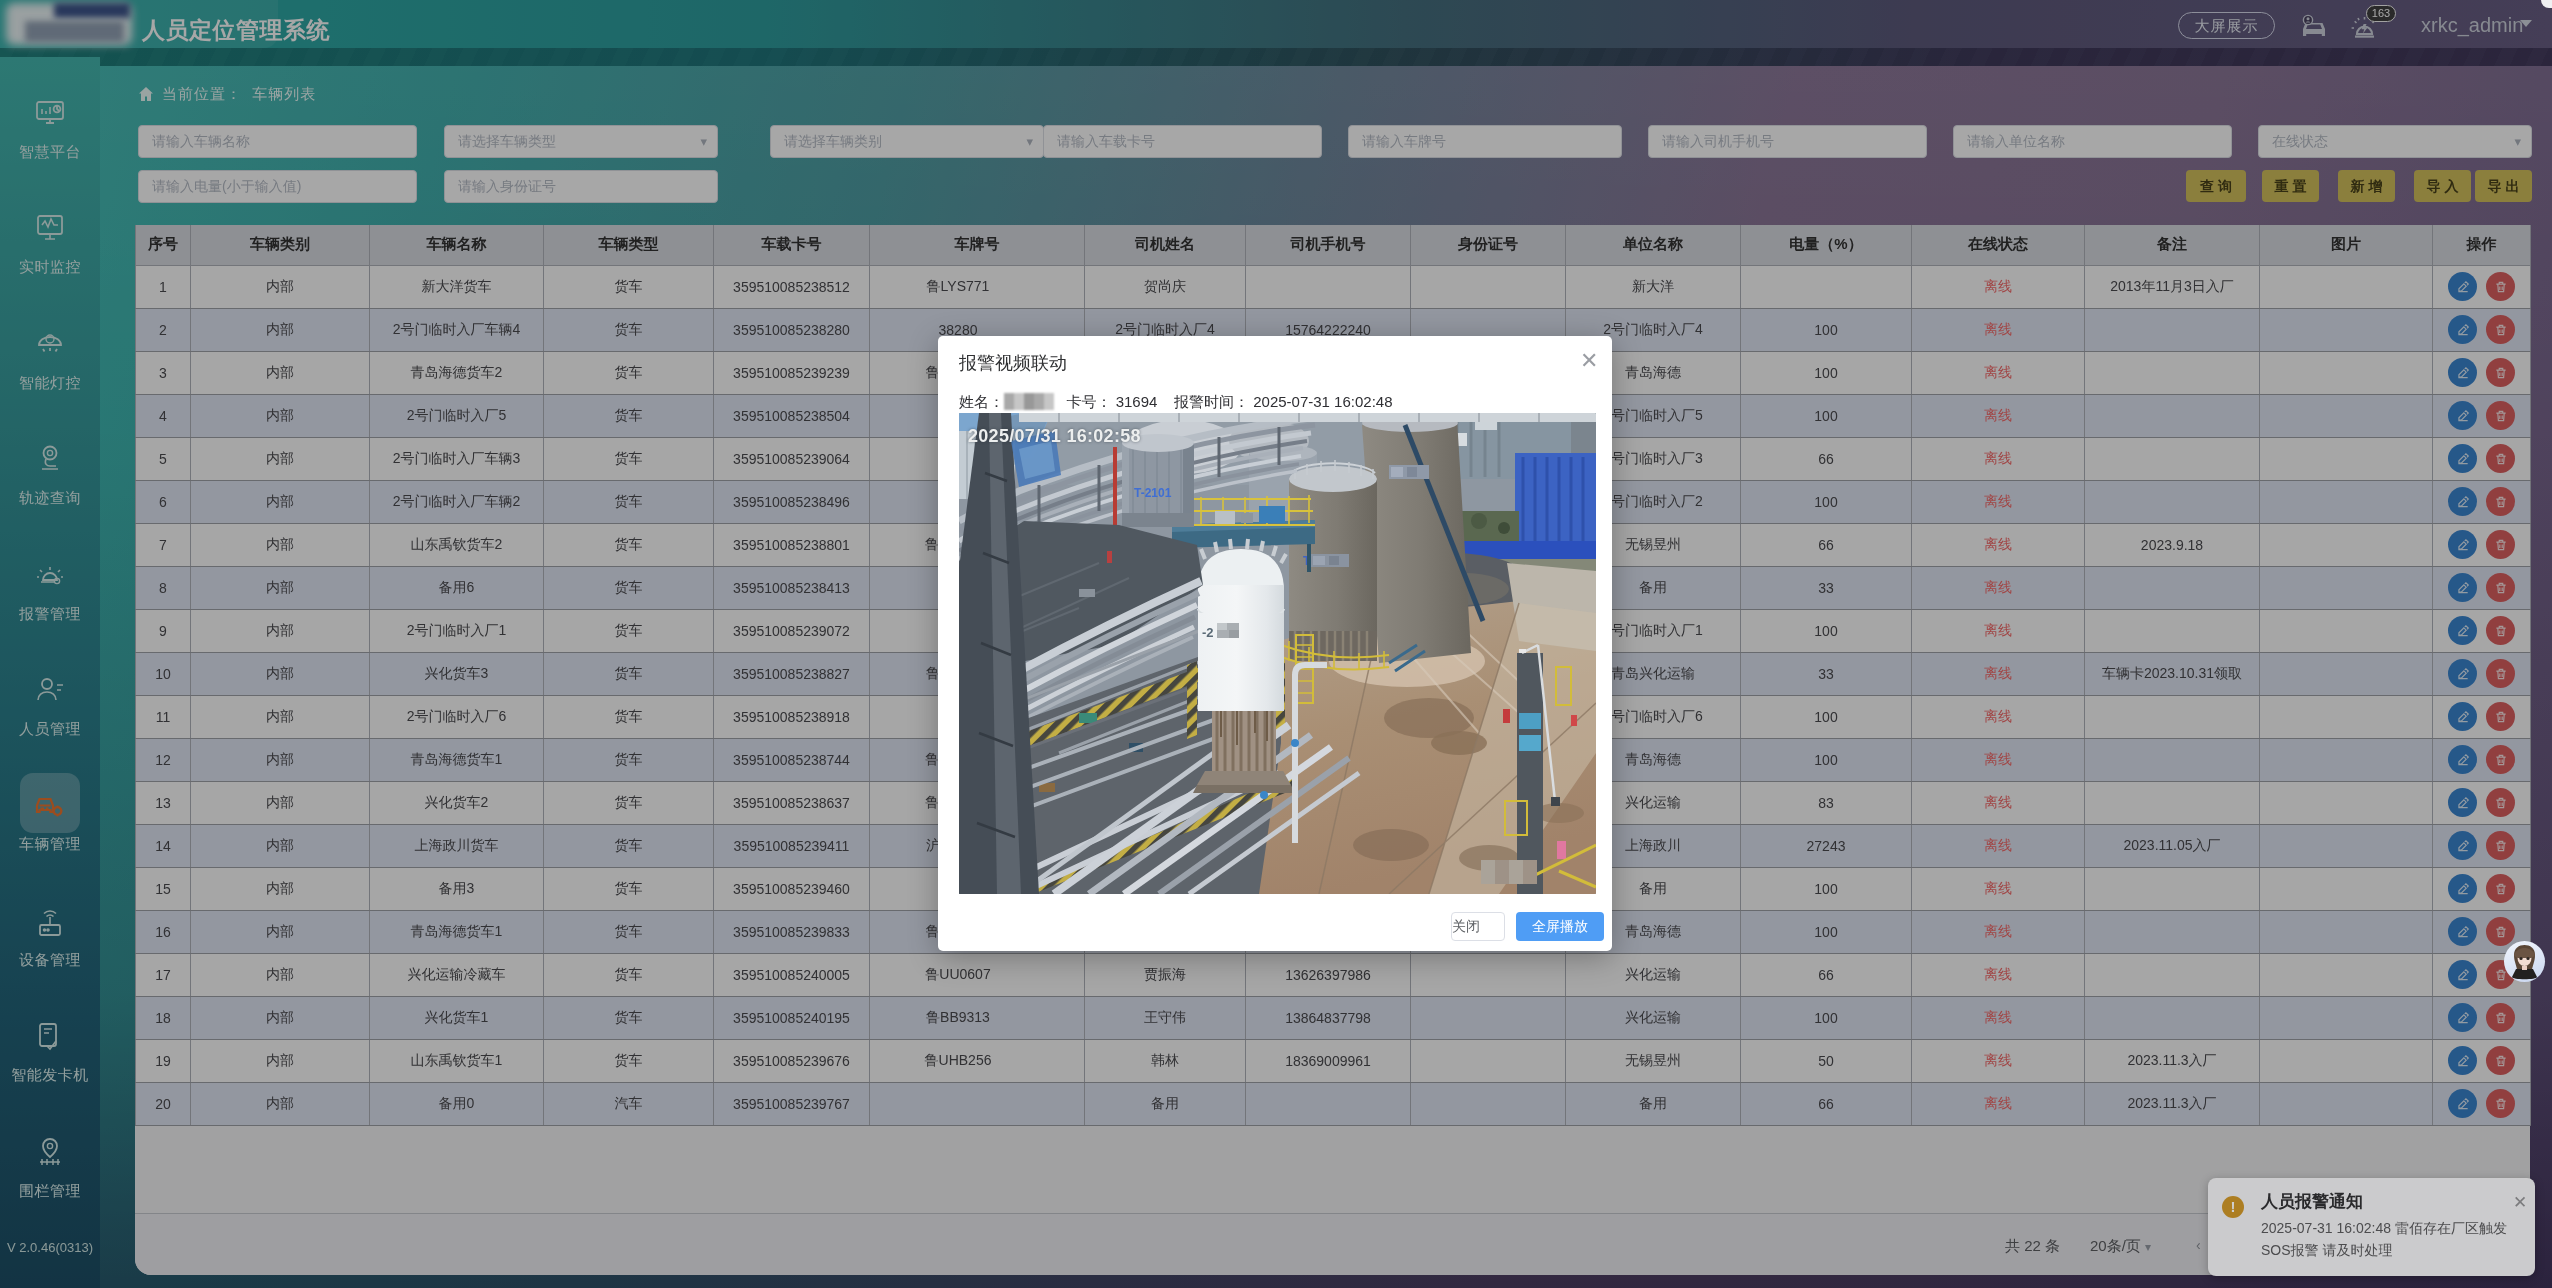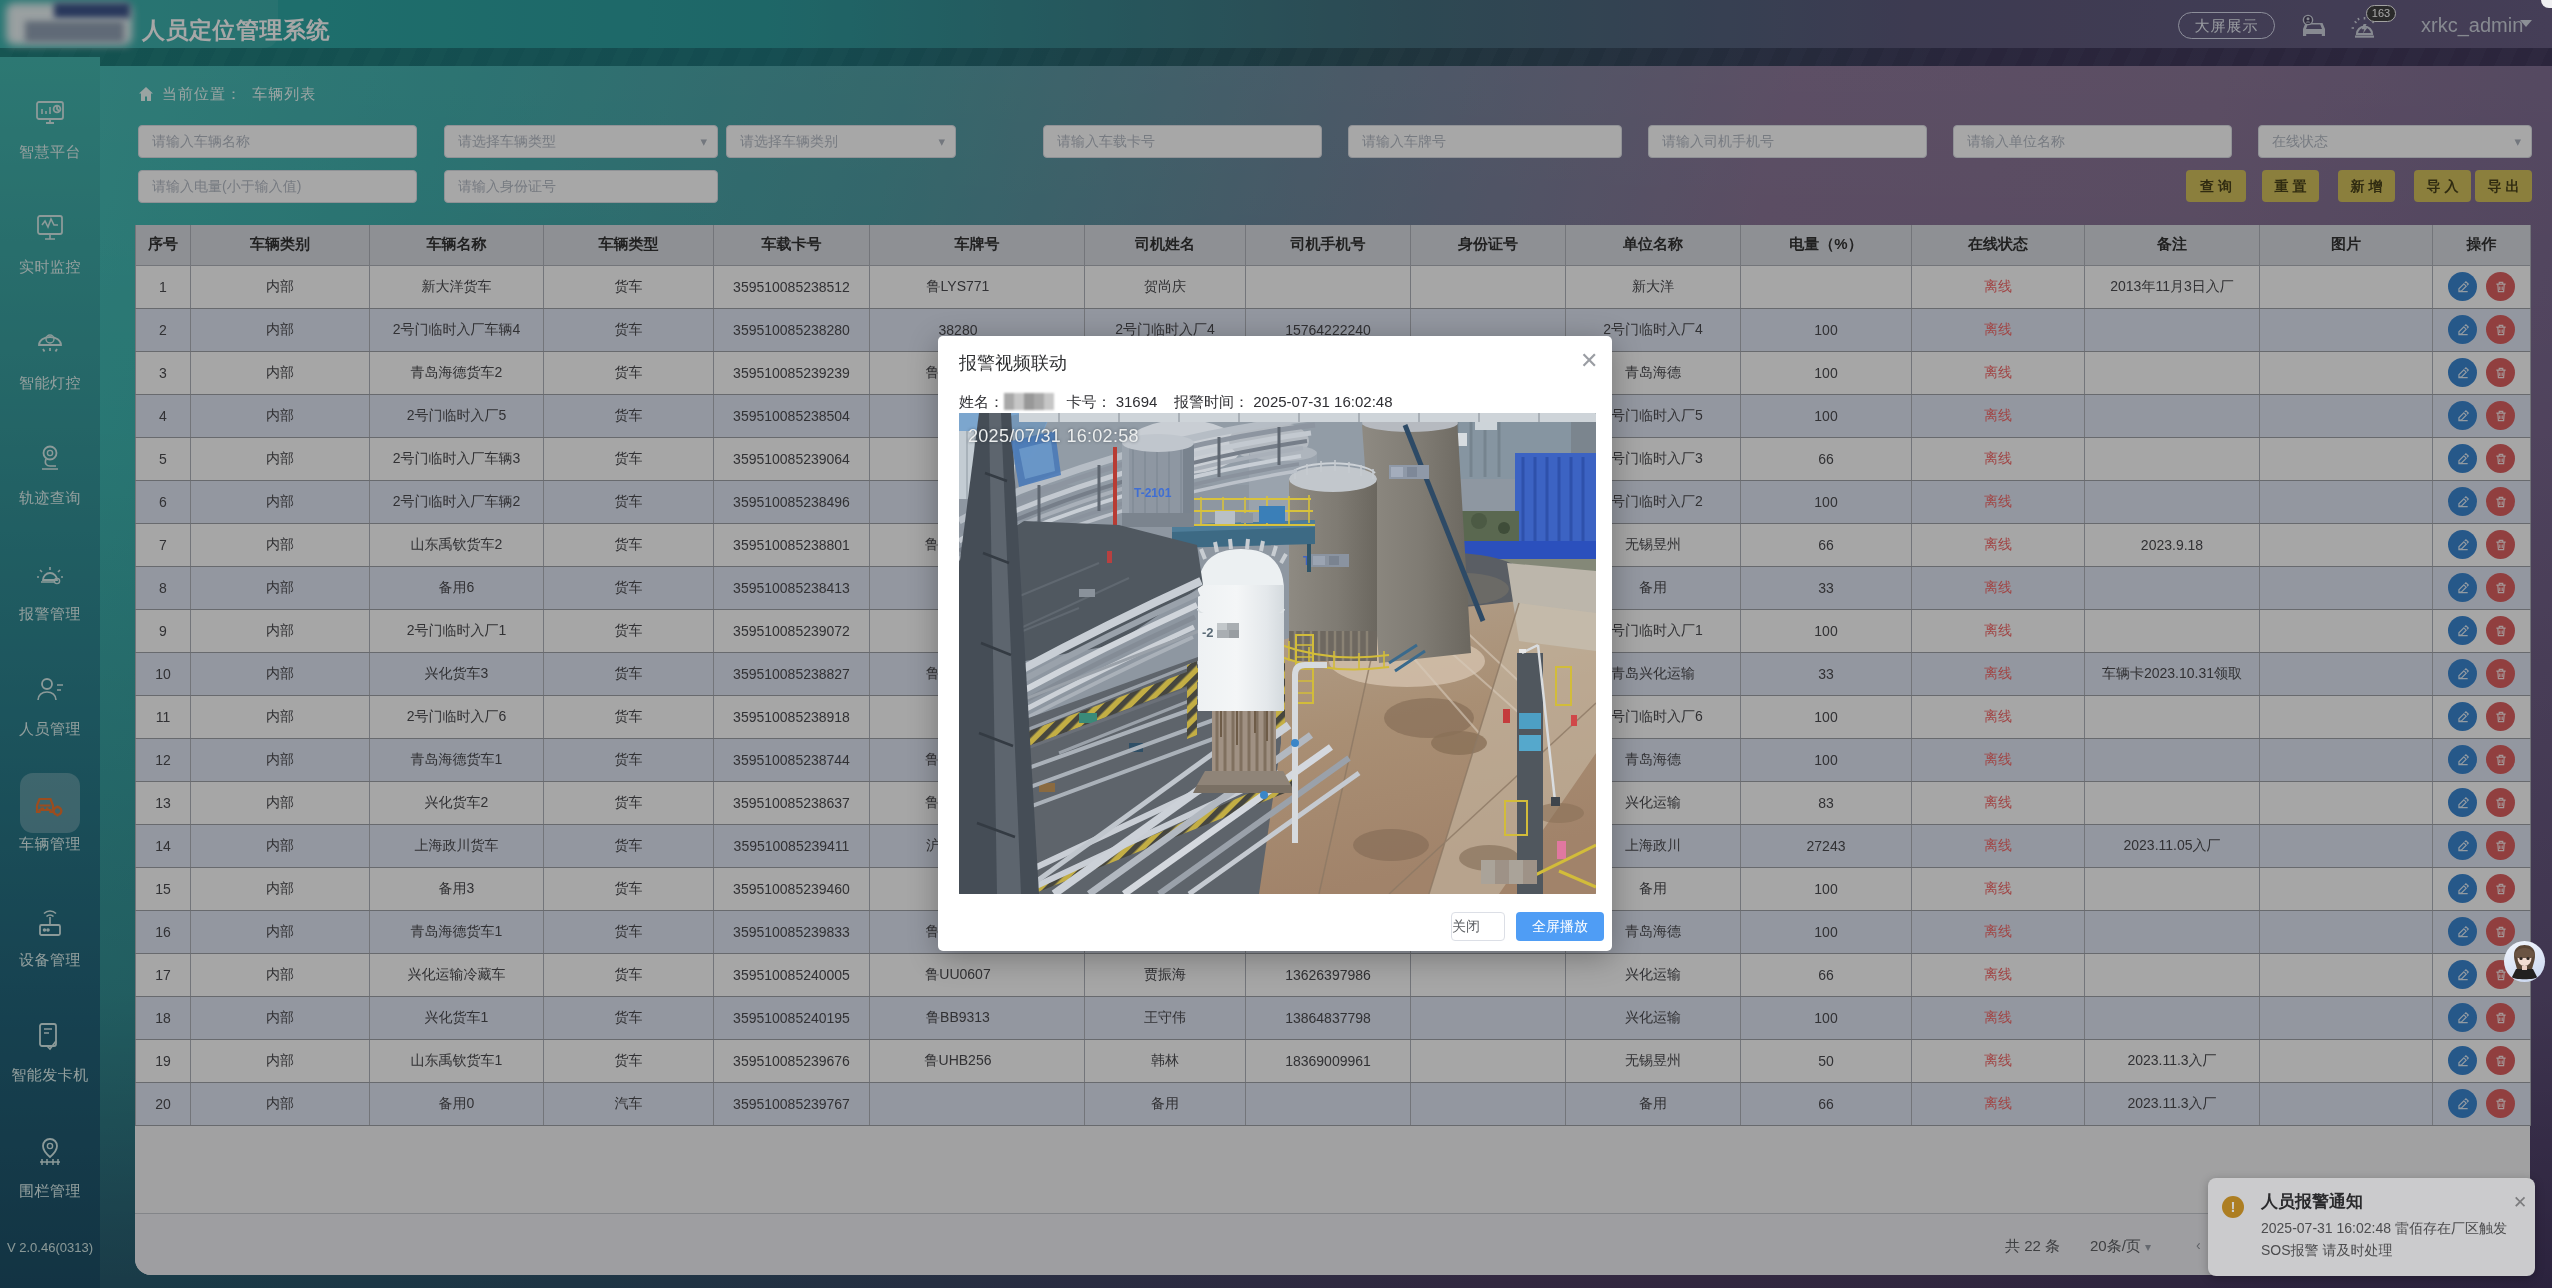--- a/index.html
+++ b/index.html
@@ -44,21 +44,21 @@
 .de{background:#dd6161}
 .pgbar{position:absolute;left:135px;top:1213px;width:2395px;height:62px;background:#f2f2f6;border-radius:0 0 16px 16px;border-top:1px solid #c8cbd2}
 .pgtxt{position:absolute;top:1237px;font-size:15px;color:#606266}
 .mask{position:absolute;inset:0;background:rgba(0,0,0,0.345);z-index:50}
 .modal{position:absolute;left:938px;top:336px;width:674px;height:615px;background:#fff;border-radius:5px;z-index:100;box-shadow:0 6px 30px rgba(0,0,0,0.3)}
 .mtitle{position:absolute;left:21px;top:15px;font-size:18px;color:#303133}
 .mx{position:absolute;left:642px;top:12px;font-size:22px;color:#9a9da3;font-weight:300}
 .mmeta{position:absolute;left:21px;top:57px;font-size:15px;color:#2f2f33}
 .mblur{display:inline-block;width:50px;height:17px;vertical-align:-3px;background:repeating-linear-gradient(90deg,#a8a8a8 0 10px,#c6c6c6 10px 20px,#989898 20px 30px);filter:blur(1px)}
 .vid{position:absolute;left:21px;top:77px;width:637px;height:481px;border-radius:1px;filter:blur(0.5px)}
-.vts{position:absolute;left:30px;top:90px;font-size:18px;font-weight:normal;color:#eceeee;letter-spacing:0.3px;text-shadow:0 0 3px rgba(40,50,60,0.6)}
+.vts{position:absolute;left:30px;top:90px;font-size:18px;font-weight:bold;color:#eceeee;letter-spacing:0.3px;text-shadow:0 0 3px rgba(40,50,60,0.6)}
 .mclose{position:absolute;left:513px;top:576px;width:54px;height:29px;border:1px solid #dcdfe6;border-radius:4px;font-size:14px;color:#5f6266;text-align:left;line-height:27px}
 .mfull{position:absolute;left:578px;top:576px;width:88px;height:29px;background:#4f9df5;border-radius:4px;font-size:14px;color:#fff;text-align:center;line-height:29px}
 .notif{position:absolute;left:2208px;top:1178px;width:327px;height:98px;background:#cbcbcd;border-radius:8px;z-index:110;box-shadow:0 2px 10px rgba(0,0,0,0.25)}
 .ntitle{position:absolute;left:53px;top:12px;font-size:17px;font-weight:bold;color:#2a2a2c}
 .nbody{position:absolute;left:53px;top:39px;width:248px;font-size:14px;color:#4c4c4e;line-height:22px}
 .ncirc{position:absolute;left:14px;top:18px;width:22px;height:22px;border-radius:50%;background:#ad7e22;color:#cfcfcf;font-size:15px;font-weight:bold;text-align:center;line-height:22px}
 .nx{position:absolute;left:305px;top:14px;font-size:17px;color:#7c7c7e}
 .avatar{position:absolute;left:2504px;top:941px;width:41px;height:41px;border-radius:50%;background:linear-gradient(160deg,#f2f6fd,#c9d6ef);z-index:105;overflow:hidden}
 .corner{position:absolute;right:0;top:0;width:11px;height:8px;background:#f0f0f2;z-index:120;border-bottom-left-radius:8px}
 </style></head>
@@ -178,21 +178,21 @@
         </svg></div>
       <div class="mlab" style="top:1125px">围栏管理</div>
       <div class="ver">V 2.0.46(0313)</div>
     </div>
 <svg class="home" viewBox="0 0 16 16">
       <path d="M8 1L1 7.5h2V15h4v-4.5h2V15h4V7.5h2z" fill="#eafaf8"></path>
     </svg>
 <div class="crumb">当前位置：&nbsp;&nbsp;车辆列表</div>
 <div class="inp" style="left:138px;top:125px;width:279px">请输入车辆名称</div>
     <div class="inp" style="left:444px;top:125px;width:274px">请选择车辆类型<span class="arr">▾</span></div>
-    <div class="inp" style="left:726px;top:125px;width:230px">请选择车辆类别<span class="arr">▾</span></div>
+    <div class="inp" style="left:770px;top:125px;width:274px">请选择车辆类别<span class="arr">▾</span></div>
     <div class="inp" style="left:1043px;top:125px;width:279px">请输入车载卡号</div>
     <div class="inp" style="left:1348px;top:125px;width:274px">请输入车牌号</div>
     <div class="inp" style="left:1648px;top:125px;width:279px">请输入司机手机号</div>
     <div class="inp" style="left:1953px;top:125px;width:279px">请输入单位名称</div>
     <div class="inp" style="left:2258px;top:125px;width:274px">在线状态<span class="arr">▾</span></div>
     <div class="inp" style="left:138px;top:170px;width:279px">请输入电量(小于输入值)</div>
     <div class="inp" style="left:444px;top:170px;width:274px">请输入身份证号</div>
     <div class="ybtn" style="left:2186px;width:60px">查 询</div>
     <div class="ybtn" style="left:2262px;width:57px">重 置</div>
     <div class="ybtn" style="left:2338px;width:57px">新 增</div>

